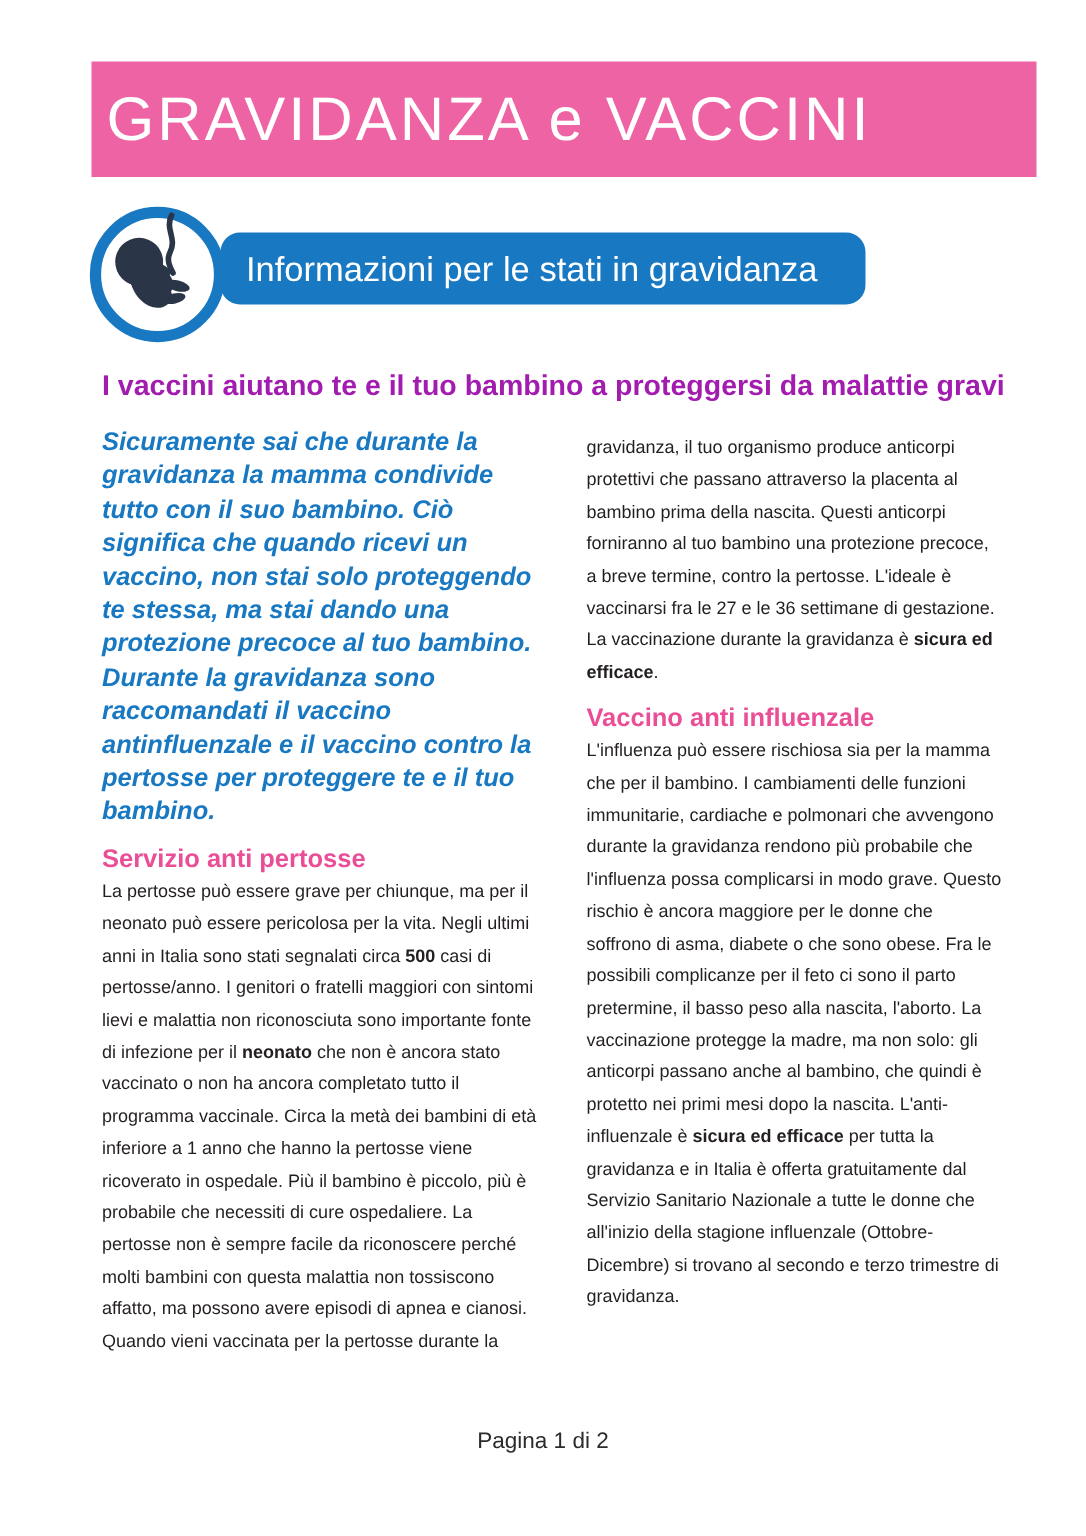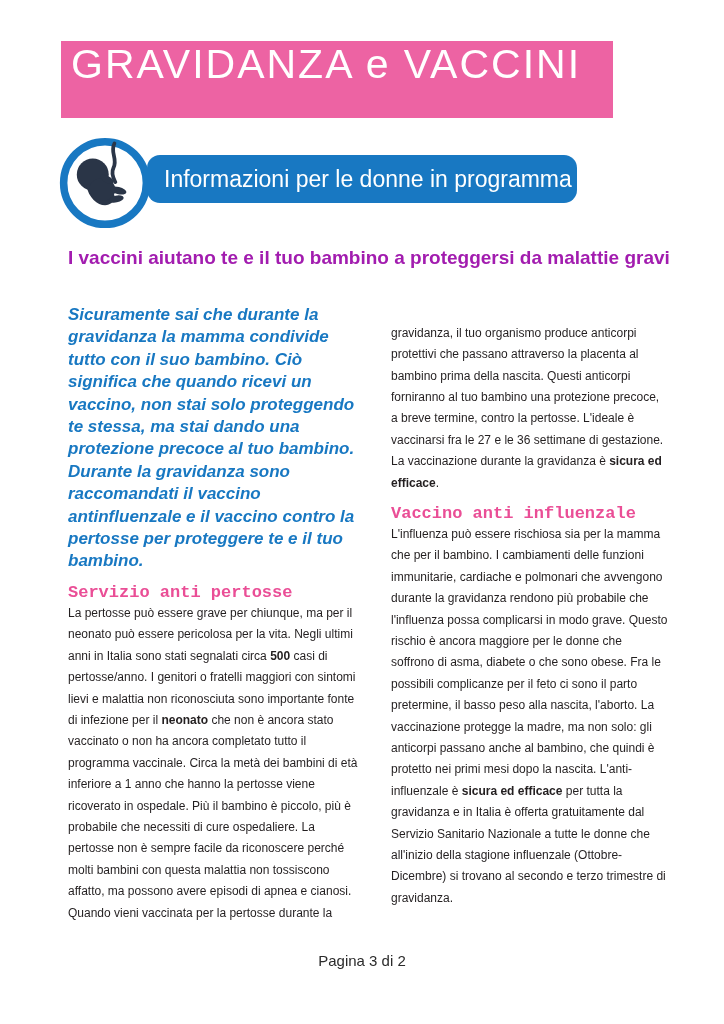--- a/index.html
+++ b/index.html
@@ -7,23 +7,23 @@
     position:relative;
     width:724px;height:1024px;
     background:#ffffff;
     font-family:"Liberation Sans",sans-serif;
     color:#231f20;
     overflow:hidden;
   }
   
   .band{
     position:absolute;left:61px;top:41px;
-    width:552px;height:77px;
+    width:630px;height:77px;
     background:#ed63a3;
-    display:flex;
+    display:flex;align-items:center;
   }
   .band h1{
     margin:0;padding:0 0 0 10px;
     font-size:41px;font-weight:400;
     letter-spacing:2px;
     color:#ffffff;
     font-family:"Liberation Sans",sans-serif;
     white-space:nowrap;
   }
   
@@ -40,33 +40,33 @@
   
   .lead-heading{
     position:absolute;left:68px;top:247px;width:612px;
     font-size:19px;font-weight:700;color:#a21caf;
     margin:0;white-space:nowrap;
   }
   
   .columns{
     position:absolute;left:68px;top:284px;
     width:600px;height:660px;
-    display:flex;gap:27px;align-items:center;
+    display:flex;gap:27px;
   }
   .col-left{width:296px;}
   .col-right{width:277px;}
   .intro{
     margin:0 0 8px 0;
     color:#1878c2;
     font-size:17px;line-height:22.4px;
     font-weight:700;font-style:italic;
   }
   .section-heading{
     margin:10px 0 0 0;
-    font-size:17px;font-weight:700;color:#ea4e96;font-family:Liberation Mono, monospace;
+    font-size:17px;font-weight:700;color:#ea4e96;
   }
   .body-par{
     margin:1px 0 0 0;
     font-size:12px;line-height:21.4px;
     color:#231f20;
   }
   .body-par b{font-weight:700;}
   
   .footer{
     position:absolute;left:0;top:952px;width:724px;
@@ -94,21 +94,21 @@
       <ellipse cx="47" cy="57" rx="14" ry="12" fill="#2a3547"></ellipse>
 
       <ellipse cx="52" cy="46" rx="8" ry="3.6" transform="rotate(28 52 46)" fill="#2a3547"></ellipse>
 
       <ellipse cx="64" cy="58" rx="9" ry="3.8" transform="rotate(14 64 58)" fill="#2a3547"></ellipse>
       <ellipse cx="62" cy="67" rx="8" ry="3.6" transform="rotate(-12 62 67)" fill="#2a3547"></ellipse>
     </svg>
   </div>
 
   <div class="banner">
-    <span>Informazioni per le donne in programma</span>
+    <span>Informazioni per le stati in gravidanza</span>
   </div>
 
   <h2 class="lead-heading">I vaccini aiutano te e il tuo bambino a proteggersi da malattie gravi</h2>
 
   <div class="columns">
 
     <div class="col-left">
       <p class="intro">Sicuramente sai che durante la gravidanza la mamma condivide tutto con il suo bambino. Ciò significa che quando ricevi un vaccino, non stai solo proteggendo te stessa, ma stai dando una protezione precoce al tuo bambino. Durante la gravidanza sono raccomandati il vaccino antinfluenzale e il vaccino contro la pertosse per proteggere te e il tuo bambino.</p>
       <h3 class="section-heading">Servizio anti pertosse</h3>
       <p class="body-par"><span>La pertosse può essere grave per chiunque, ma per il neonato può essere pericolosa per la vita. Negli ultimi anni in Italia sono stati segnalati circa </span><b>500</b><span> casi di pertosse/anno. I genitori o fratelli maggiori con sintomi lievi e malattia non riconosciuta sono importante fonte di infezione per il </span><b>neonato</b><span> che non è ancora stato vaccinato o non ha ancora completato tutto il programma vaccinale. Circa la metà dei bambini di età inferiore a 1 anno che hanno la pertosse viene ricoverato in ospedale. Più il bambino è piccolo, più è probabile che necessiti di cure ospedaliere. La pertosse non è sempre facile da riconoscere perché molti bambini con questa malattia non tossiscono affatto, ma possono avere episodi di apnea e cianosi. Quando vieni vaccinata per la pertosse durante la</span></p>
@@ -116,16 +116,16 @@
 
     <div class="col-right">
       <p class="body-par" style="margin-top:4px"><span>gravidanza, il tuo organismo produce anticorpi protettivi che passano attraverso la placenta al bambino prima della nascita. Questi anticorpi forniranno al tuo bambino una protezione precoce, a breve termine, contro la pertosse. L'ideale è vaccinarsi fra le 27 e le 36 settimane di gestazione. La vaccinazione durante la gravidanza è </span><b>sicura ed efficace</b><span>.</span></p>
       <h3 class="section-heading">Vaccino anti influenzale</h3>
       <p class="body-par"><span>L'influenza può essere rischiosa sia per la mamma che per il bambino. I cambiamenti delle funzioni immunitarie, cardiache e polmonari che avvengono durante la gravidanza rendono più probabile che l'influenza possa complicarsi in modo grave. Questo rischio è ancora maggiore per le donne che soffrono di asma, diabete o che sono obese. Fra le possibili complicanze per il feto ci sono il parto pretermine, il basso peso alla nascita, l'aborto. La vaccinazione protegge la madre, ma non solo: gli anticorpi passano anche al bambino, che quindi è protetto nei primi mesi dopo la nascita. L'anti-influenzale è </span><b>sicura ed efficace</b><span> per tutta la gravidanza e in Italia è offerta gratuitamente dal Servizio Sanitario Nazionale a tutte le donne che all'inizio della stagione influenzale (Ottobre-Dicembre) si trovano al secondo e terzo trimestre di gravidanza.</span></p>
     </div>
 
   </div>
 
   <div class="footer">
-    <span>Pagina 3 di 2</span>
+    <span>Pagina 1 di 2</span>
   </div>
 
 </div>
 
 </body></html>

